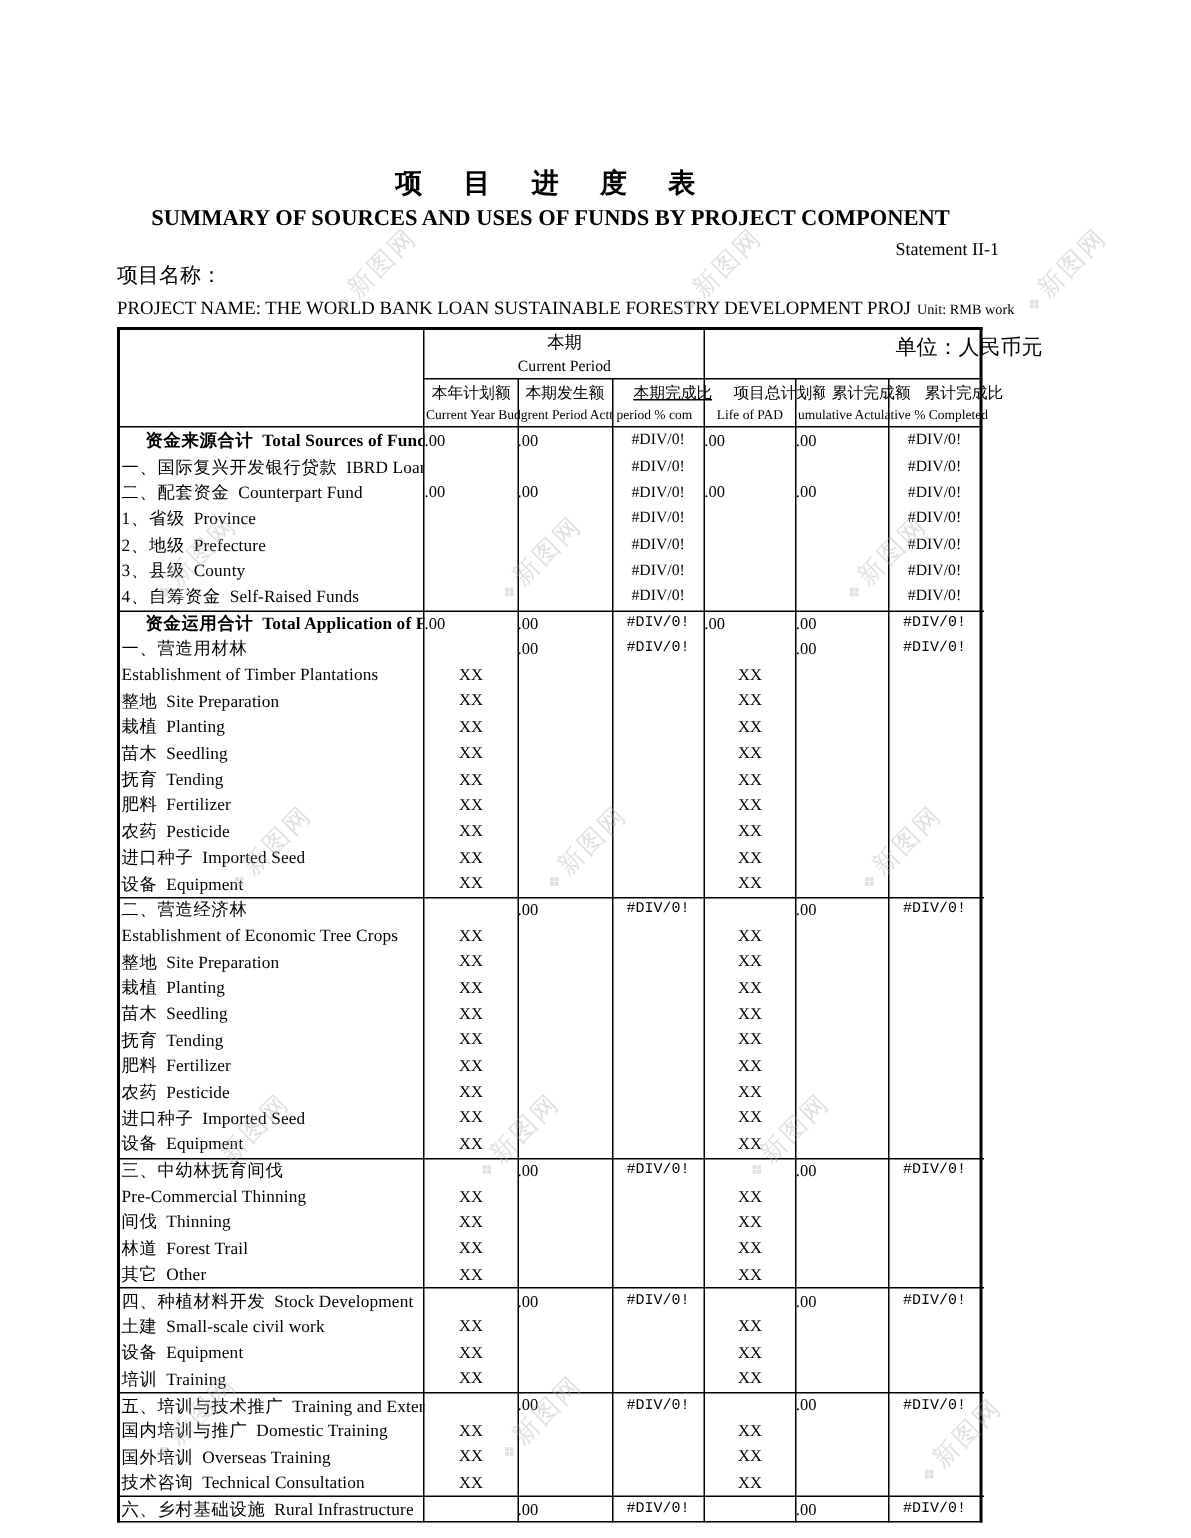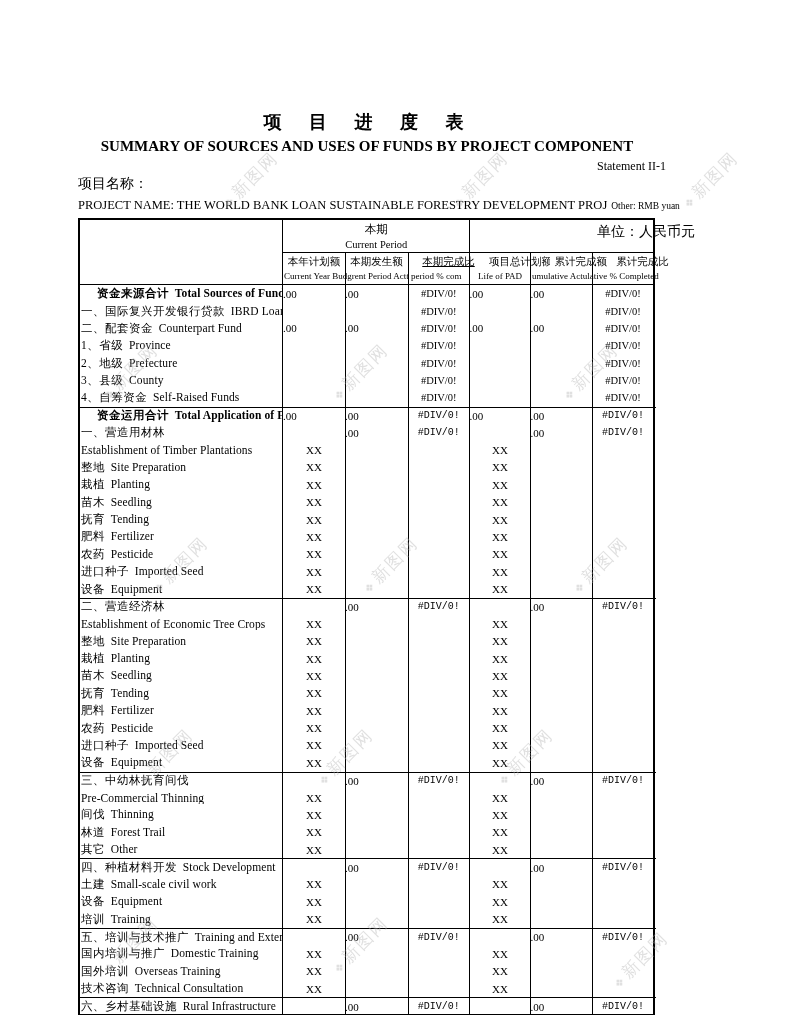--- a/index.html
+++ b/index.html
@@ -76,21 +76,21 @@
   .wm .wm-logo{font-size:11px;margin-right:2px;}
 </style>
 </head>
 <body>
 
 <div class="doc-title">项 目 进 度 表</div>
 <div class="doc-subtitle">SUMMARY OF SOURCES AND USES OF FUNDS BY PROJECT COMPONENT</div>
 <div class="statement">Statement II-1</div>
 <div class="name-label">项目名称：</div>
 <div class="unit-label">单位：人民币元</div>
-<div class="project-line"><span>PROJECT NAME: THE WORLD BANK LOAN SUSTAINABLE FORESTRY DEVELOPMENT PROJ</span><span class="unit-small">Other: RMB yuan</span></div>
+<div class="project-line"><span>PROJECT NAME: THE WORLD BANK LOAN SUSTAINABLE FORESTRY DEVELOPMENT PROJ</span><span class="unit-small">Unit: RMB work</span></div>
 
 <div class="tbl">
 
   <div class="grp" style="left:205px;width:186.5px;">
     <span class="zh">本期</span>
     <span class="en">Current Period</span>
   </div>
 
   <div class="colheads" id="colheads">
       <div class="ch" style="width: 62px;">本年计划额</div>

